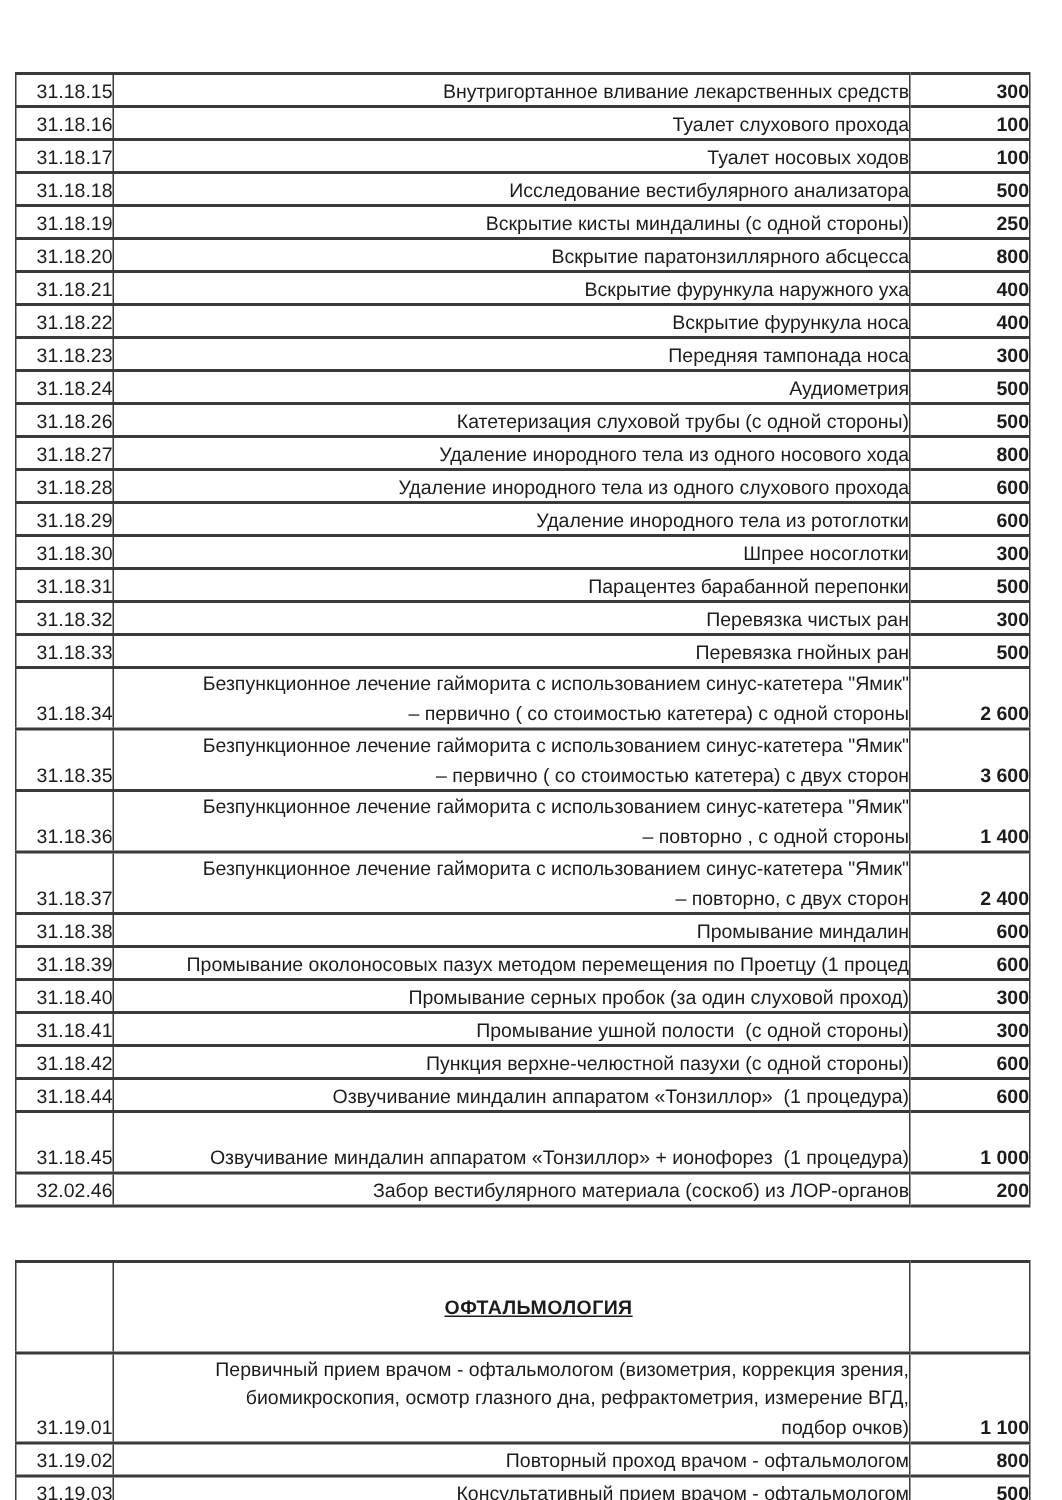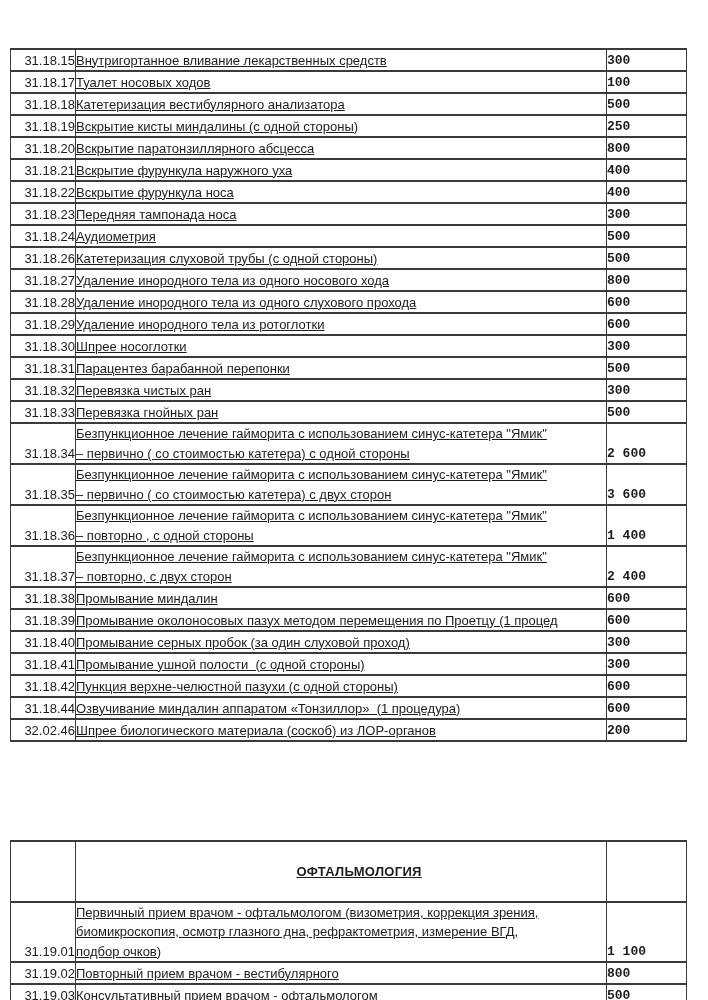--- a/index.html
+++ b/index.html
@@ -33,29 +33,28 @@
     padding: 0;
     overflow: hidden;
     white-space: pre;
     height: 20px;
   }
   td.code {
     text-align: right;
     padding-right: 3px;
   }
   td.service {
-    text-align: left;
+    text-align: right;
     padding-left: 3px;
     padding-bottom: 1px;
-    text-decoration: underline;
   }
   td.price {
+    text-align: right;
     padding-right: 15px;
     font-weight: bold;
-    font-family: Liberation Mono, monospace;
   }
   tr.header-row td {
     height: 23px;
     vertical-align: middle;
   }
   td.section-title {
     text-align: center;
     font-weight: bold;
     font-size: 14px;
   }
@@ -77,27 +76,32 @@
         <col style="width:531px">
         <col style="width:80px">
     </colgroup>
     <tbody>
         <tr>
       <td class="code">31.18.15</td>
       <td class="service">Внутригортанное вливание лекарственных средств</td>
       <td class="price">300</td>
     </tr>
         <tr>
+      <td class="code">31.18.16</td>
+      <td class="service">Туалет слухового прохода</td>
+      <td class="price">100</td>
+    </tr>
+        <tr>
       <td class="code">31.18.17</td>
       <td class="service">Туалет носовых ходов</td>
       <td class="price">100</td>
     </tr>
         <tr>
       <td class="code">31.18.18</td>
-      <td class="service">Катетеризация вестибулярного анализатора</td>
+      <td class="service">Исследование вестибулярного анализатора</td>
       <td class="price">500</td>
     </tr>
         <tr>
       <td class="code">31.18.19</td>
       <td class="service">Вскрытие кисты миндалины (с одной стороны)</td>
       <td class="price">250</td>
     </tr>
         <tr>
       <td class="code">31.18.20</td>
       <td class="service">Вскрытие паратонзиллярного абсцесса</td>
@@ -211,22 +215,28 @@
       <td class="code">31.18.42</td>
       <td class="service">Пункция верхне-челюстной пазухи (с одной стороны)</td>
       <td class="price">600</td>
     </tr>
         <tr>
       <td class="code">31.18.44</td>
       <td class="service">Озвучивание миндалин аппаратом «Тонзиллор»  (1 процедура)</td>
       <td class="price">600</td>
     </tr>
         <tr>
+      <td class="code">31.18.45</td>
+      <td class="service">
+ Озвучивание миндалин аппаратом «Тонзиллор» + ионофорез  (1 процедура)</td>
+      <td class="price">1 000</td>
+    </tr>
+        <tr>
       <td class="code">32.02.46</td>
-      <td class="service">Шпрее биологического материала (соскоб) из ЛОР-органов</td>
+      <td class="service">Забор вестибулярного материала (соскоб) из ЛОР-органов</td>
       <td class="price">200</td>
     </tr>
       </tbody>
   </table>
 
   <table class="price-table" id="table-oph">
     <colgroup>
       <col style="width:65px">
         <col style="width:531px">
         <col style="width:80px">
@@ -243,21 +253,21 @@
     <tbody>
         <tr>
       <td class="code">31.19.01</td>
       <td class="service">Первичный прием врачом - офтальмологом (визометрия, коррекция зрения,
 биомикроскопия, осмотр глазного дна, рефрактометрия, измерение ВГД,
 подбор очков)</td>
       <td class="price">1 100</td>
     </tr>
         <tr>
       <td class="code">31.19.02</td>
-      <td class="service">Повторный прием врачом - вестибулярного</td>
+      <td class="service">Повторный проход врачом - офтальмологом</td>
       <td class="price">800</td>
     </tr>
         <tr>
       <td class="code">31.19.03</td>
       <td class="service">Консультативный прием врачом - офтальмологом</td>
       <td class="price">500</td>
     </tr>
       </tbody>
   </table>
 

